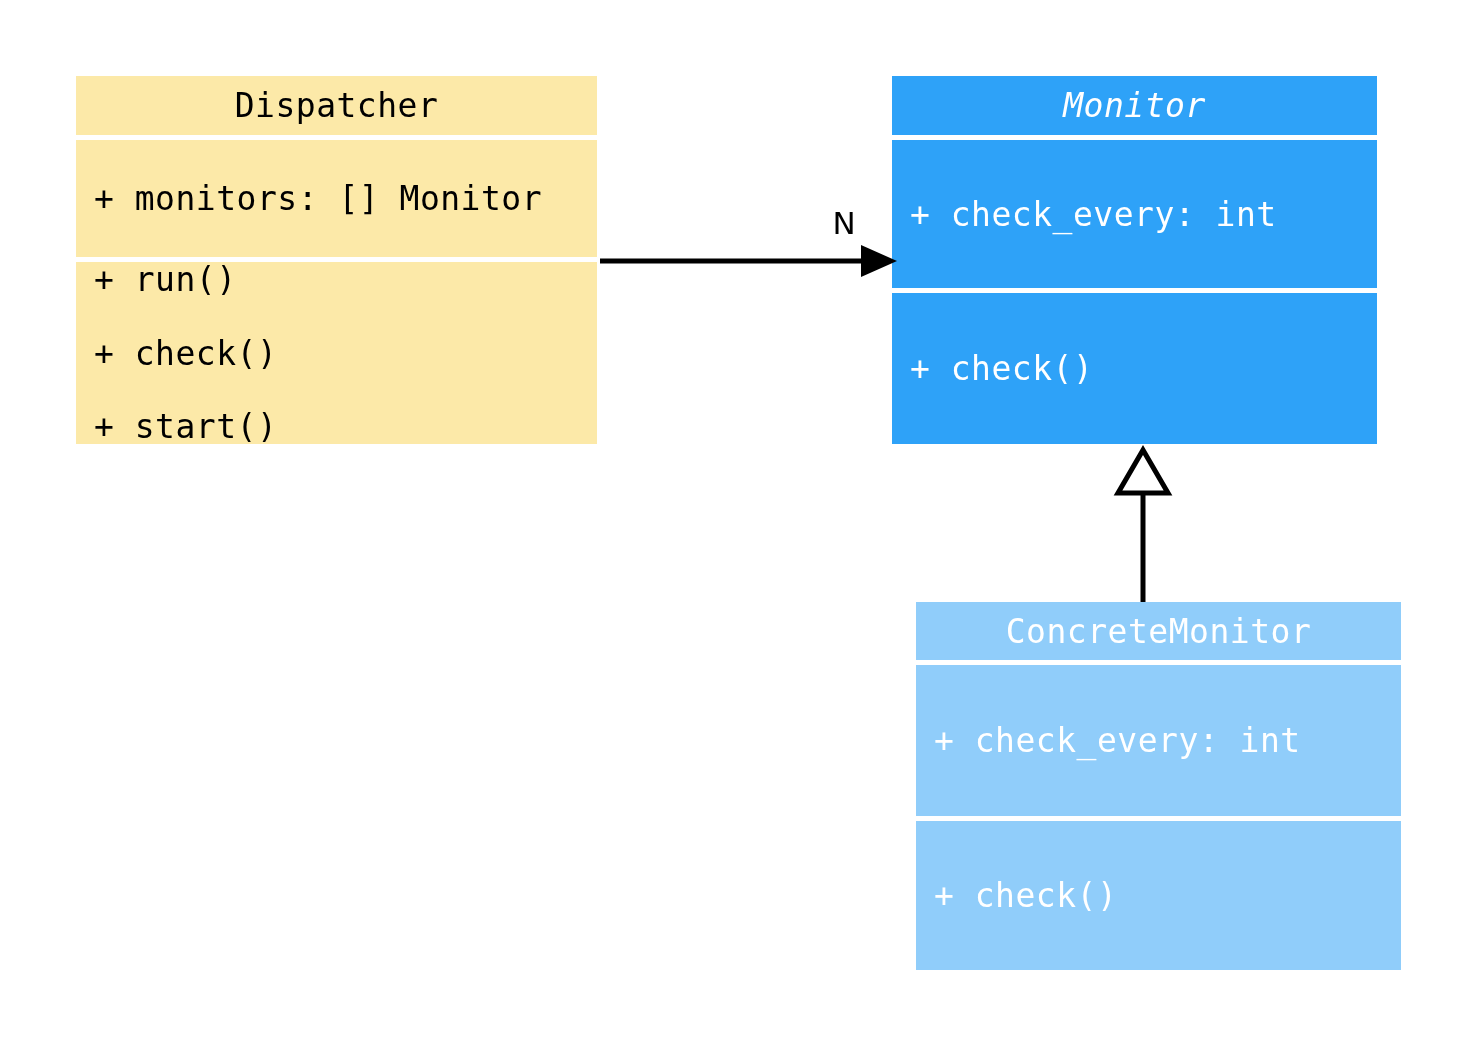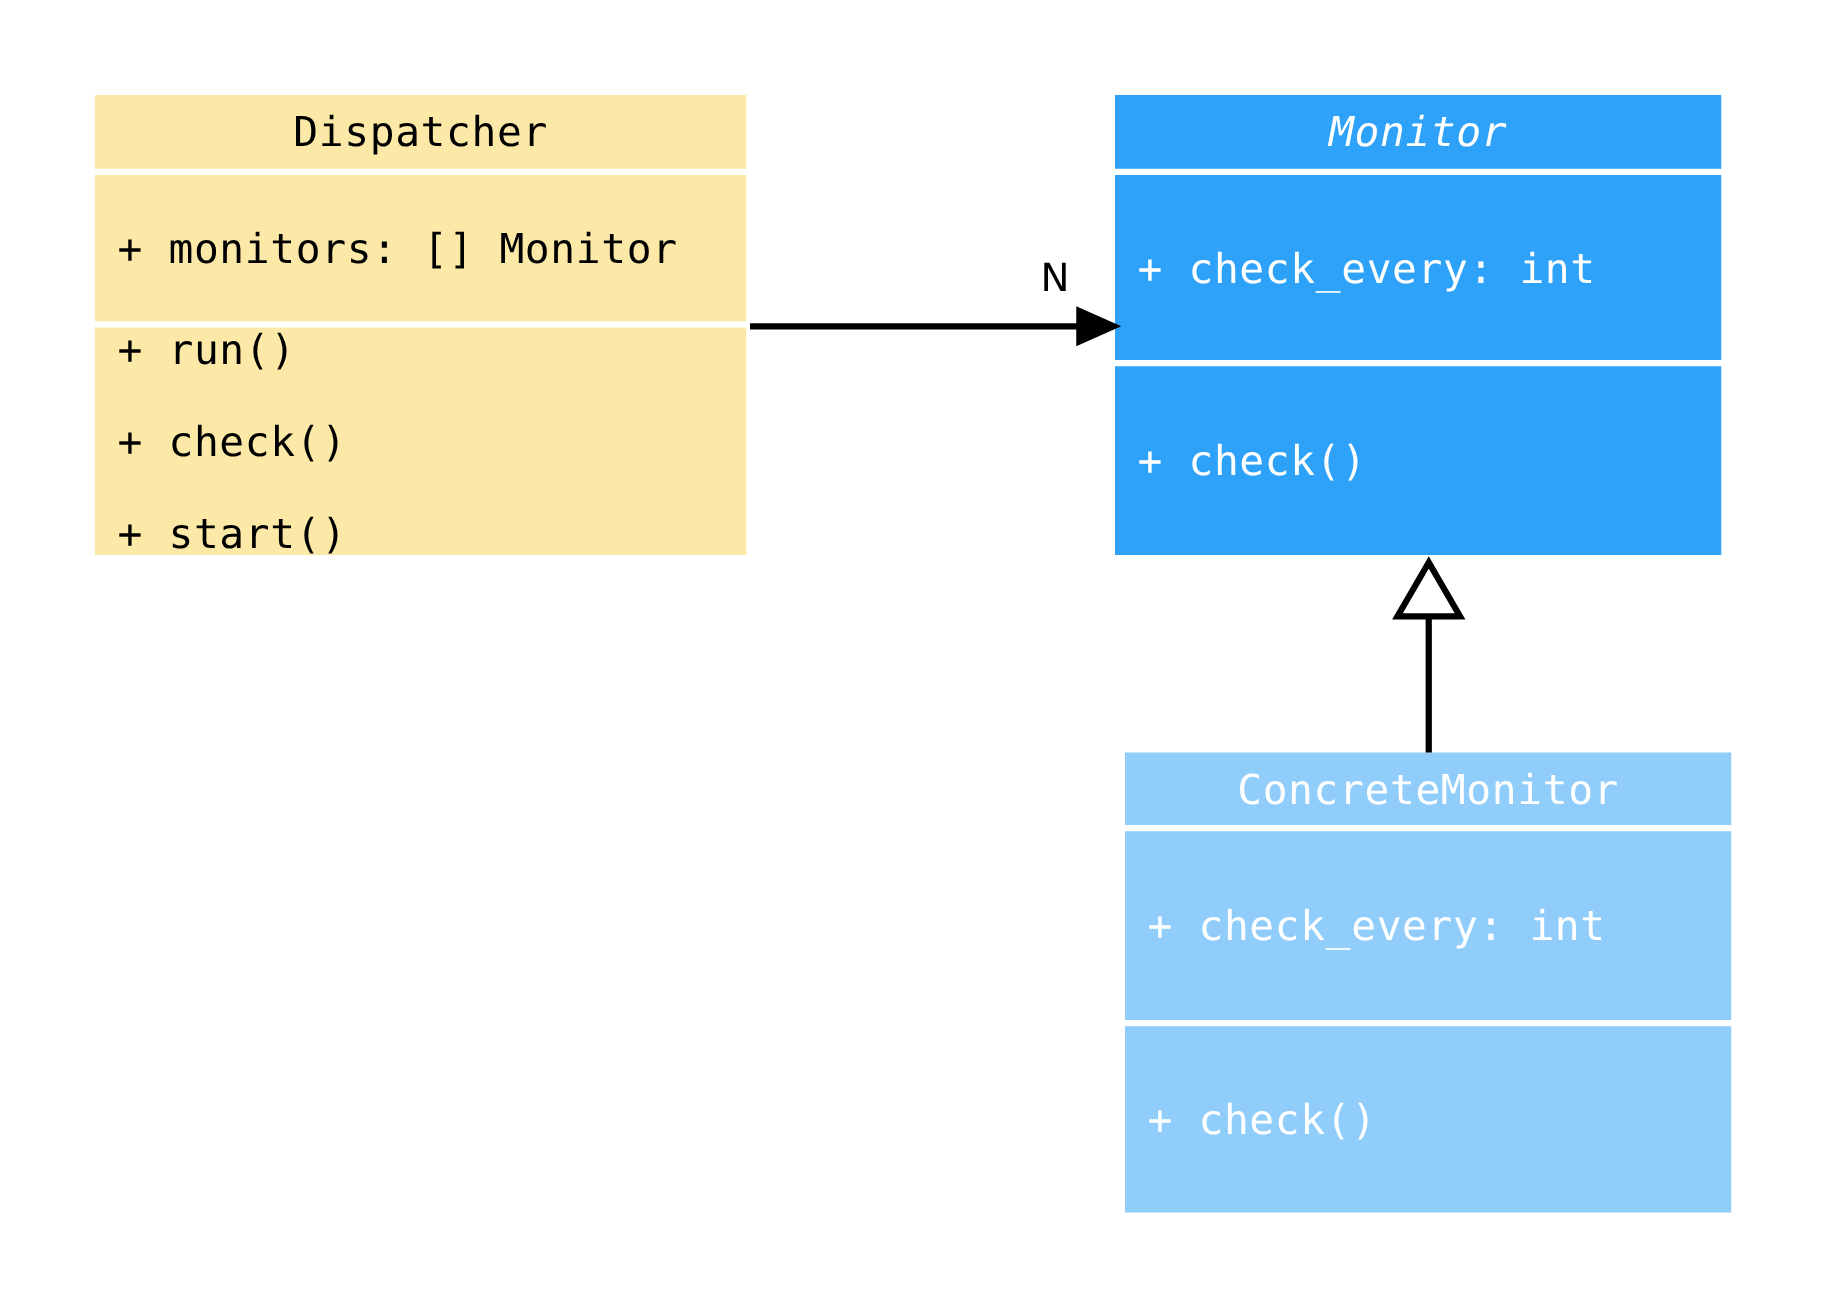--- a/index.html
+++ b/index.html
@@ -43,21 +43,21 @@
 
   
   #monitor { left: 892px; top: 76px; width: 485px; height: 368px; color: #ffffff; }
   #monitor .sec { background: #2EA2F8; }
   #monitor .title   { top: 0;     height: 59px; font-style: italic; }
   #monitor .attrs   { top: 64px;  height: 148px; }
   #monitor .methods { top: 217px; height: 151px; }
 
   
   #concrete-monitor { left: 900px; top: 602px; width: 485px; height: 368px; color: #ffffff; }
-  #concrete-monitor .sec { background: #90CDFA; }
+  #concrete-monitor .sec { background: #90CDFA; margin-left: 16px; }
   #concrete-monitor .title   { top: 0;     height: 58px; }
   #concrete-monitor .attrs   { top: 63px;  height: 151px; }
   #concrete-monitor .methods { top: 219px; height: 149px; }
 
   .overlay {
     position: absolute;
     left: 0; top: 0;
     width: 1463px; height: 1048px;
     pointer-events: none;
   }

